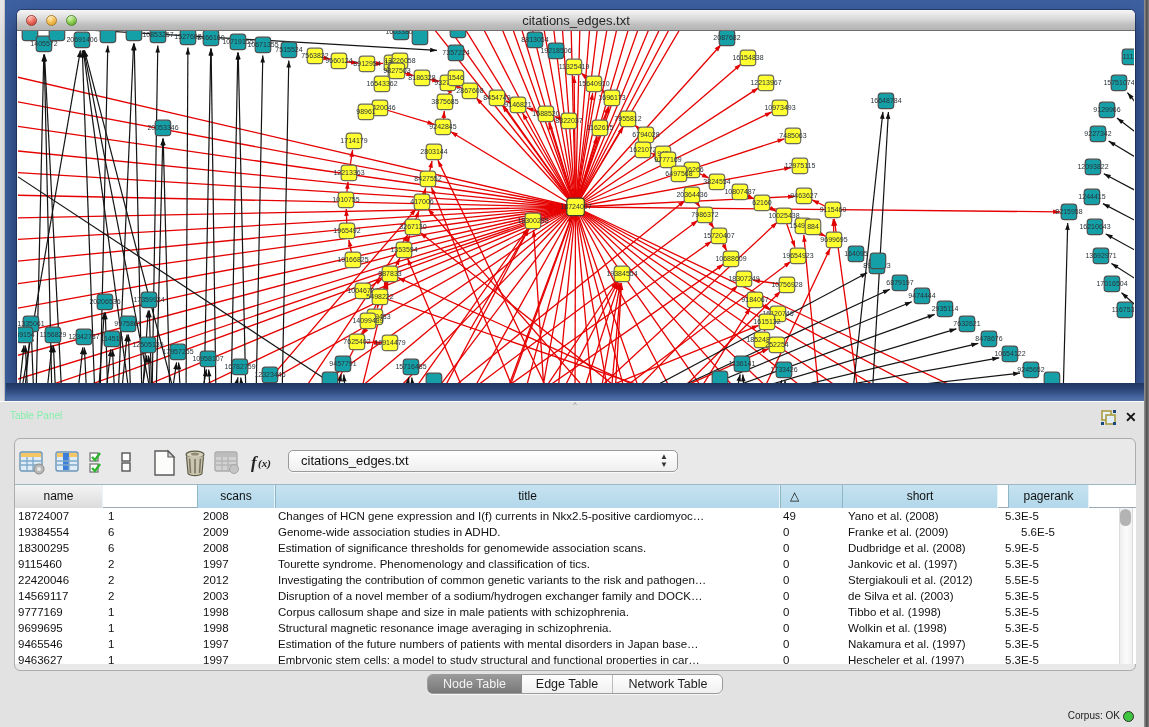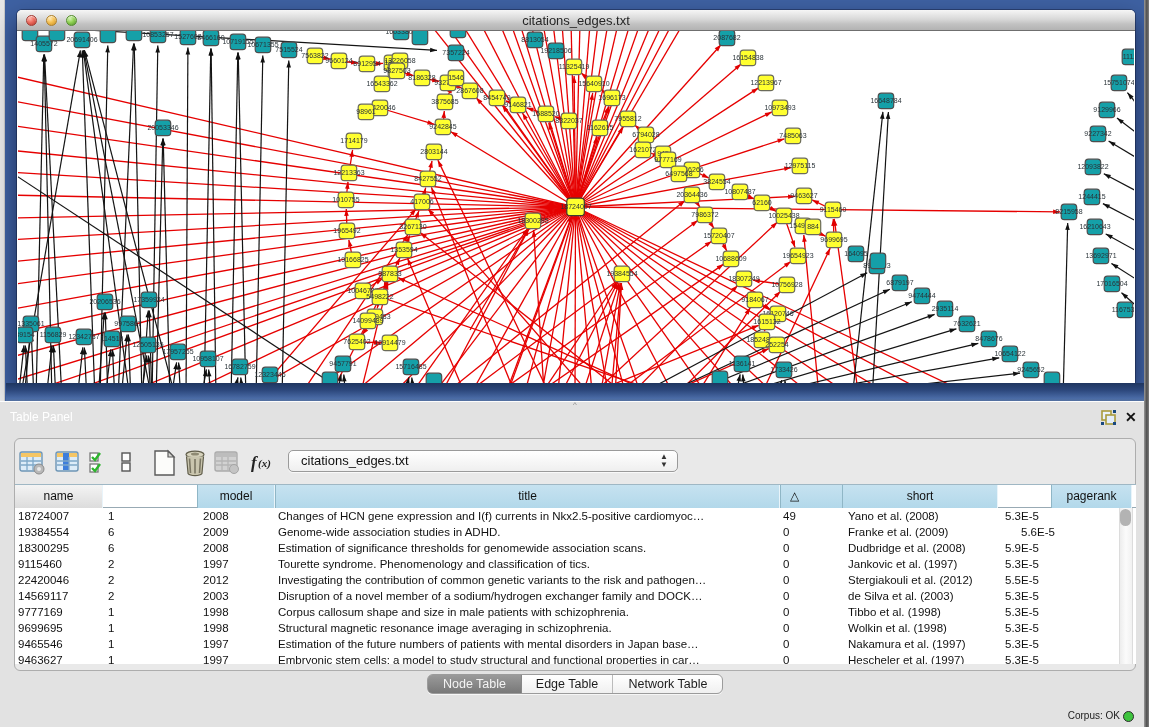--- a/index.html
+++ b/index.html
@@ -17,21 +17,21 @@
   border-bottom:1px solid #6f6f6f}
 #title{position:absolute;width:100%;text-align:center;top:3px;font-size:13px;color:#262626}
 .tl{position:absolute;top:5px;width:11px;height:11px;border-radius:50%;box-shadow:inset 0 1px 1px rgba(255,255,255,.7)}
 #tl1{left:9px;background:radial-gradient(circle at 35% 30%,#ffb3a7,#ec6a5e 45%,#bf4237 85%);border:1px solid #a33c33}
 #tl2{left:29px;background:radial-gradient(circle at 35% 30%,#ffe9b3,#f5bf4f 45%,#d29b33 85%);border:1px solid #ae8029}
 #tl3{left:49px;background:radial-gradient(circle at 35% 30%,#d2f2b3,#8fd151 45%,#5f9e35 85%);border:1px solid #548c2e}
 #graph{position:absolute;left:1px;top:21px;width:1116px;height:352px;background:#fff;overflow:hidden}
 
 #panelbg{left:0;top:401px;width:1144px;height:326px;background:#e2e2e2;border-top:1px solid #fdfdfd}
 #grip{left:570px;top:402px;width:10px;height:5px;color:#888;font-size:8px;line-height:5px;text-align:center}
-#ptitle{left:10px;top:410px;font-size:12px;color:#ffffff}
+#ptitle{left:10px;top:410px;font-size:10px;color:#86efac}
 #pclose{left:1125px;top:409px;font-size:14px;font-weight:bold;color:#111}
 #inner{left:14px;top:438px;width:1122px;height:233px;background:#e9e9e9;border:1px solid #adadad;border-radius:6px}
 #combo{left:288px;top:450px;width:390px;height:22px;border:1px solid #9a9a9a;border-radius:5px;
   background:linear-gradient(#ffffff,#efefef);box-shadow:0 1px 1px rgba(255,255,255,.8);
   font-size:13px;color:#111;line-height:20px;padding-left:12px}
 #combo .st{position:absolute;right:9px;top:2px;font-size:8px;color:#333;line-height:8px;text-align:center}
 
 #thead{left:15px;top:484px;width:1121px;height:24px;background:#fff;border-top:1px solid #9fb7c4;border-bottom:1px solid #98aab4}
 .hc{position:absolute;top:0;height:23px;font-size:12px;color:#111;text-align:center;line-height:23px;
   background:linear-gradient(#c6e2f0,#b2d8ea);border-right:1px solid #e9f4fa;border-left:1px solid #8fb6c6;overflow:hidden}
@@ -812,25 +812,25 @@
  <circle cx="215" cy="20" r="4.5" fill="#c4c4c4" stroke="#a5a5a5"></circle>
 
  <text x="232" y="19" font-family="Liberation Serif,serif" font-size="17" font-style="italic" font-weight="bold" fill="#222">f</text>
  <text x="239" y="18" font-family="Liberation Serif,serif" font-size="11" font-style="italic" font-weight="bold" fill="#222">(x)</text>
 </g>
 </svg>
 <div class="abs" id="combo">citations_edges.txt<span class="st">▲<br>▼</span></div>
 <div class="abs" id="thead">
     <div class="hc" style="left:0px;width:88px;background:linear-gradient(#f4f4f4,#dcdcdc);border-left:none;">name</div>
     <div class="hc" style="left:88px;width:98px;margin-top:38px;">in_degree</div>
-    <div class="hc" style="left:182px;width:78px;">model</div>
+    <div class="hc" style="left:182px;width:78px;">scans</div>
     <div class="hc" style="left:260px;width:505px;">title</div>
     <div class="hc" style="left:765px;width:72px;text-align:left;padding-left:9px;">△ out_de…</div>
     <div class="hc" style="left:827px;width:156px;">short</div>
-    <div class="hc" style="left:993px;width:81px;margin-left:43px;">pagerank</div>
+    <div class="hc" style="left:993px;width:81px;">pagerank</div>
   </div>
 <div class="abs" id="tbody">
     <div class="tr" style="top:0px">
       <div class="td" style="left:3px;width:84px">18724007</div>
       <div class="td" style="left:93px;width:92px">1</div>
       <div class="td" style="left:188px;width:74px">2008</div>
       <div class="td" style="left:263px;width:500px">Changes of HCN gene expression and I(f) currents in Nkx2.5-positive cardiomyoc…</div>
       <div class="td" style="left:768px;width:62px">49</div>
       <div class="td" style="left:833px;width:155px">Yano et al. (2008)</div>
       <div class="td" style="left:990px;width:100px">5.3E-5</div>

